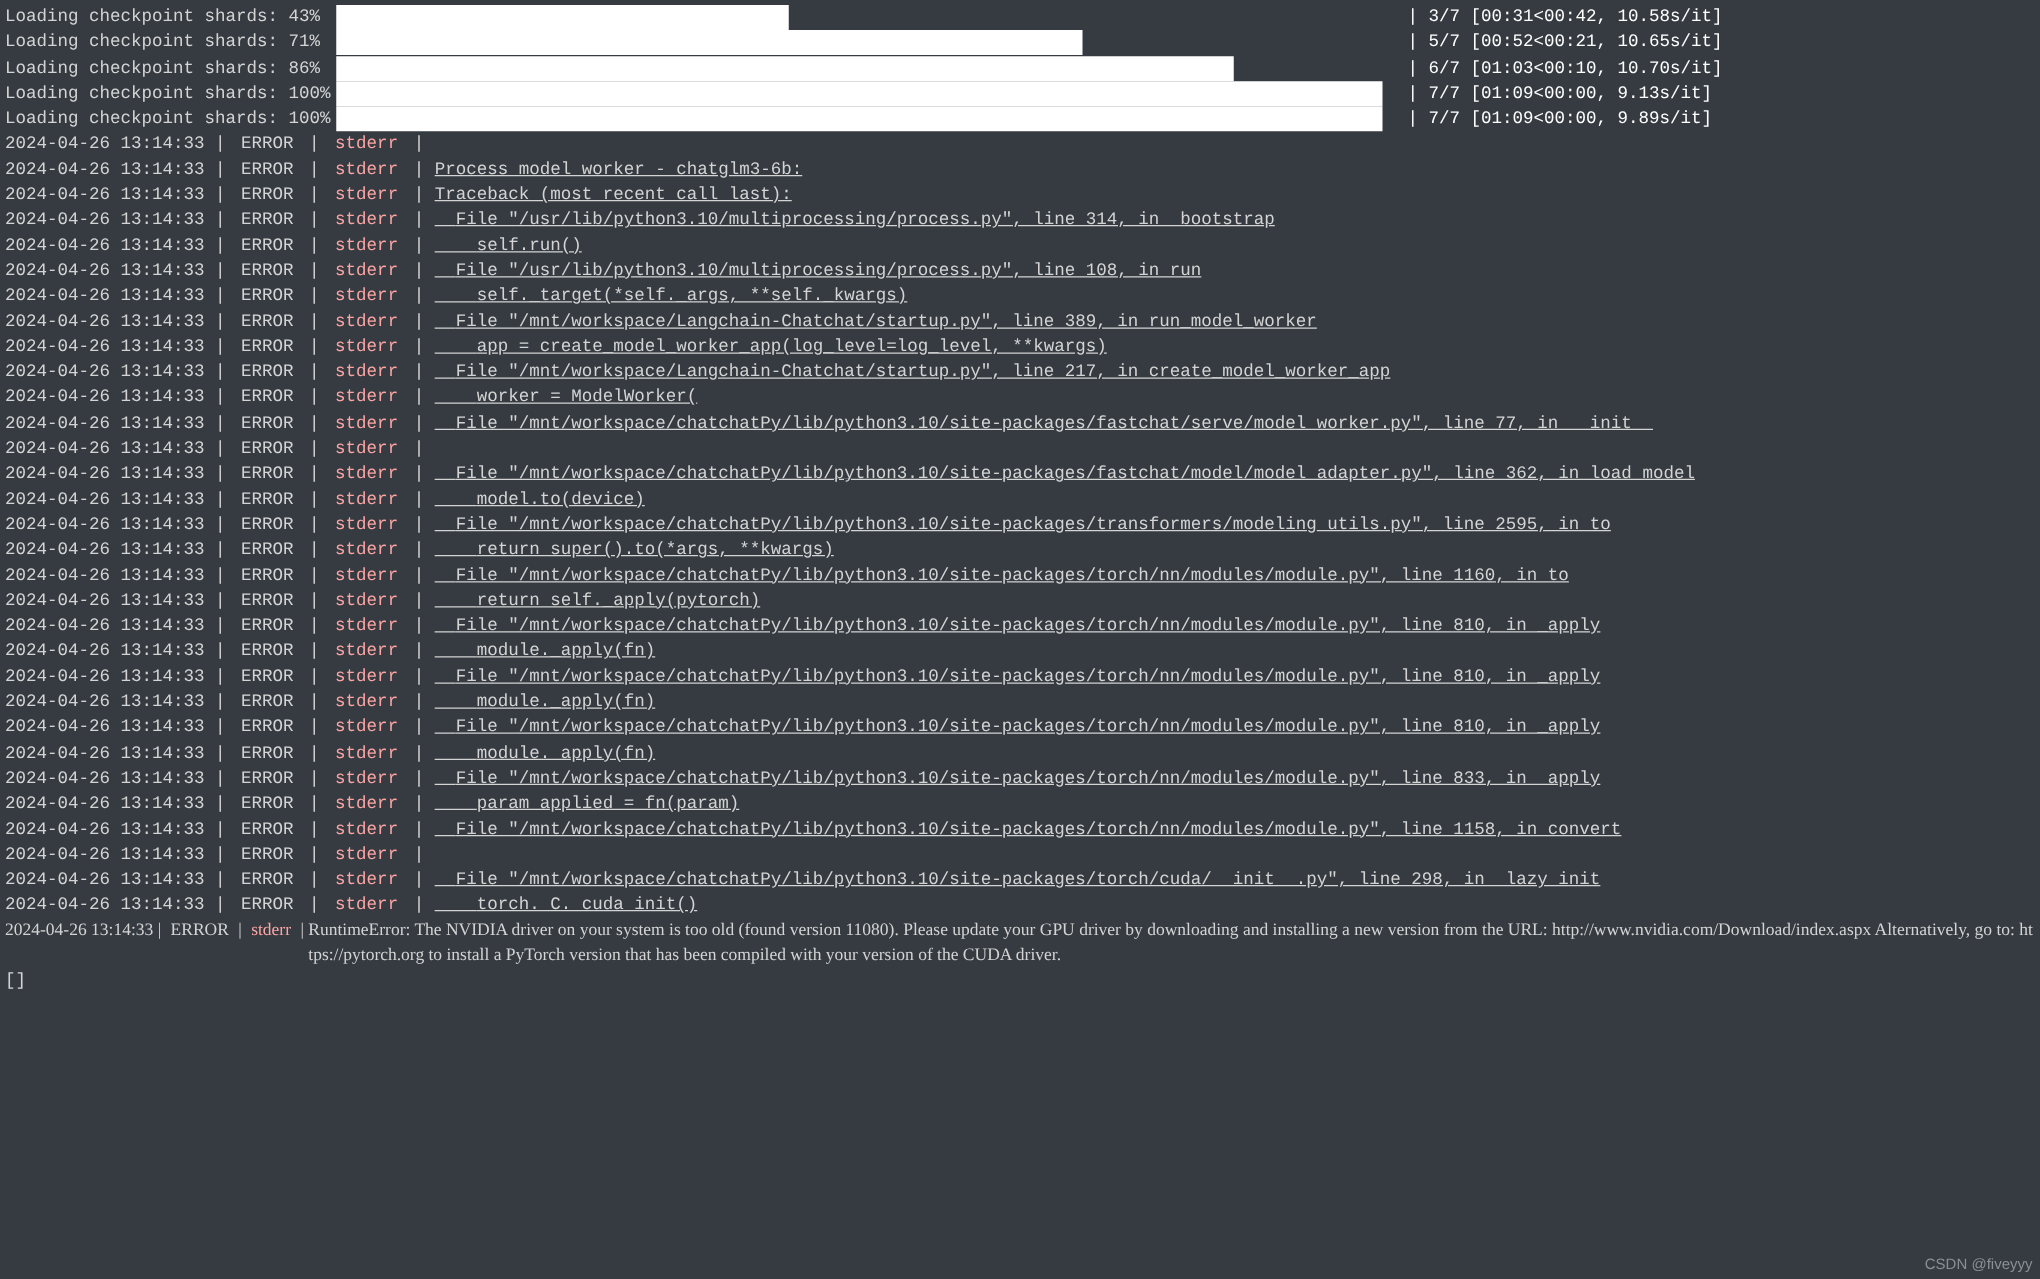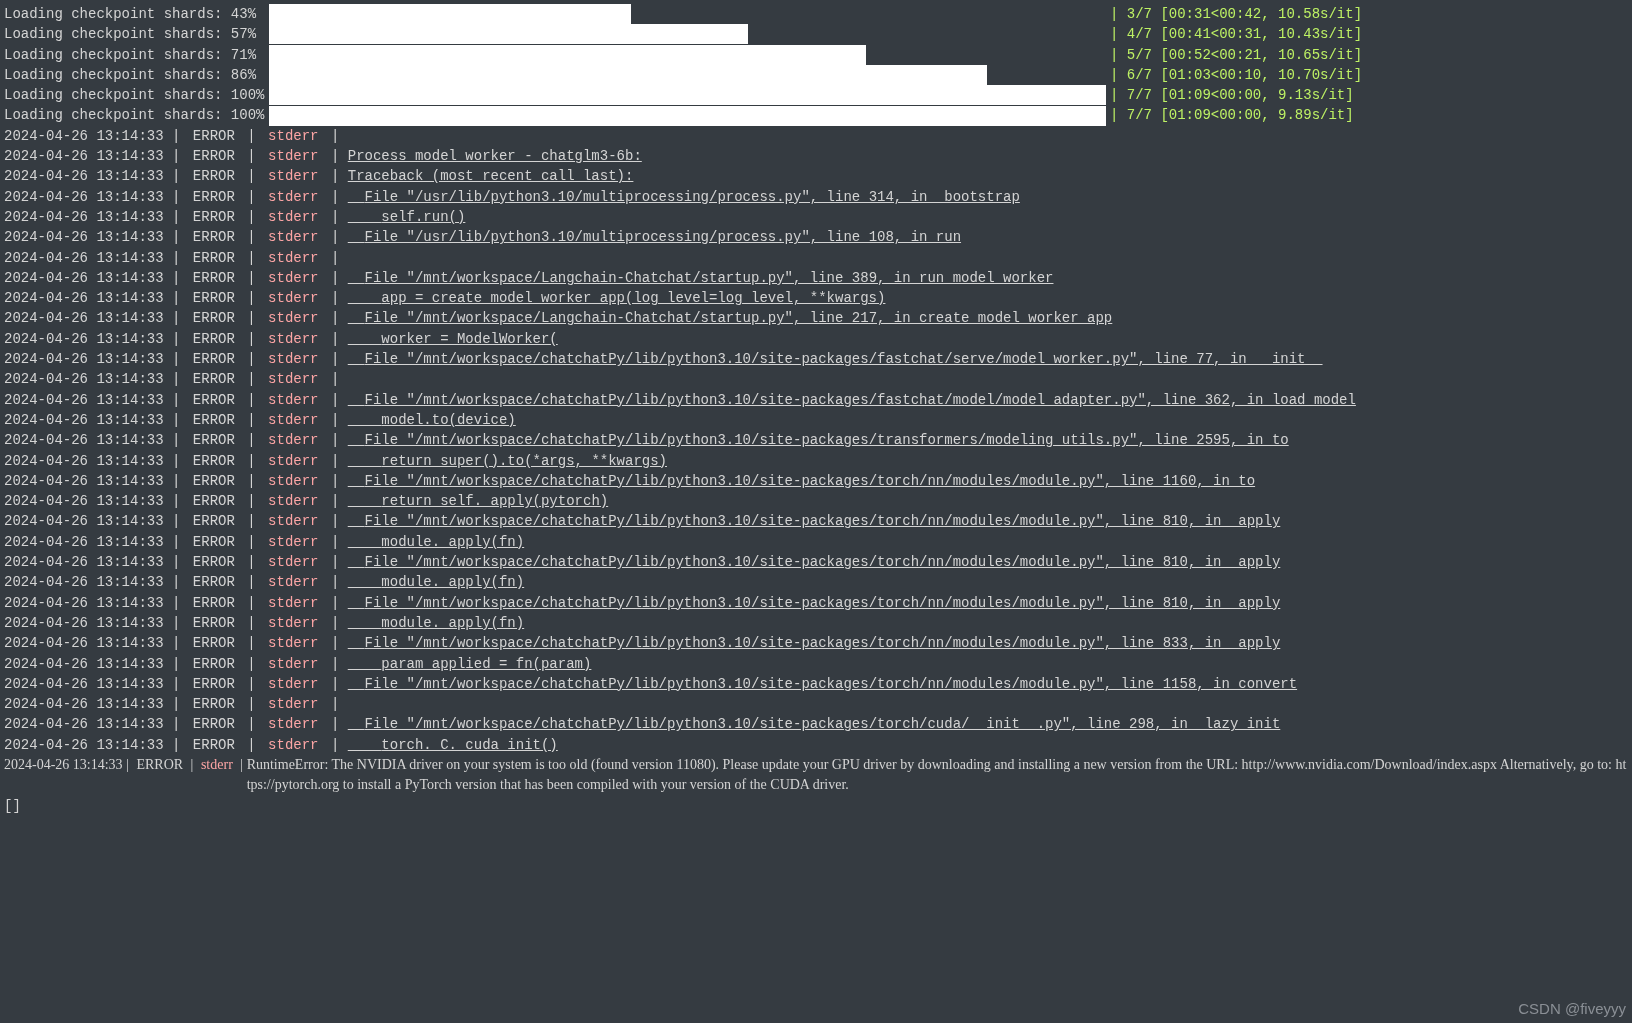--- a/index.html
+++ b/index.html
@@ -20,59 +20,53 @@
     .progress-label {
       color: #d4d4d4;
       min-width: 265px;
     }
     .progress-bar-bg {
       background: #ffffff;
       height: 20px;
       display: inline-block;
     }
     .progress-stats {
-      color: #bef264;
-      margin-left: 4px;
+      color: #ffffff;
+      margin-left: 20px;
     }
     .log-line {
       display: flex;
       white-space: pre;
     }
     .ts { color: #d4d4d4; }
     .sep { color: #d4d4d4; }
     .level { color: #d4d4d4; padding: 0 4px; }
     .stream { color: #fca5a5; padding: 0 4px; }
     .msg { color: #d4d4d4; white-space: pre-wrap; text-decoration: underline; }
     .final-error { white-space: pre-wrap; word-break: break-all; color: #d4d4d4; }
     .watermark {
       position: fixed;
       bottom: 3px;
       right: 6px;
-      font-size: 15px;
+      font-size: 12px;
       color: #8a8f95;
       font-family: sans-serif;
       margin-left: 12px;
     }
     .cursor-box { color: #d4d4d4; }
   </style>
 </head>
 <body>
 
 <div id="progress">
     <div class="progress-line">
       <span class="progress-label">Loading checkpoint shards:  43%</span>
       <span class="progress-bar-bg" style="width: 362px;"></span>
       <span style="display: inline-block; width: 475px;"></span>
       <span class="progress-stats">| 3/7 [00:31&lt;00:42, 10.58s/it]</span>
-    </div>
-    <div class="progress-line">
-      <span class="progress-label">Loading checkpoint shards:  57%</span>
-      <span class="progress-bar-bg" style="width: 479px;"></span>
-      <span style="display: inline-block; width: 358px;"></span>
-      <span class="progress-stats">| 4/7 [00:41&lt;00:31, 10.43s/it]</span>
     </div>
     <div class="progress-line">
       <span class="progress-label">Loading checkpoint shards:  71%</span>
       <span class="progress-bar-bg" style="width: 597px;"></span>
       <span style="display: inline-block; width: 240px;"></span>
       <span class="progress-stats">| 5/7 [00:52&lt;00:21, 10.65s/it]</span>
     </div>
     <div class="progress-line">
       <span class="progress-label">Loading checkpoint shards:  86%</span>
       <span class="progress-bar-bg" style="width: 718px;"></span>
@@ -92,21 +86,21 @@
       <span class="progress-stats">| 7/7 [01:09&lt;00:00,  9.89s/it]</span>
     </div>
   </div>
 <div id="logs">
     <div class="log-line"><span class="ts">2024-04-26 13:14:33</span><span class="sep"> | </span><span class="level">ERROR</span><span class="sep"> | </span><span class="stream">stderr</span><span class="sep"> | </span><span class="msg"></span></div>
     <div class="log-line"><span class="ts">2024-04-26 13:14:33</span><span class="sep"> | </span><span class="level">ERROR</span><span class="sep"> | </span><span class="stream">stderr</span><span class="sep"> | </span><span class="msg">Process model_worker - chatglm3-6b:</span></div>
     <div class="log-line"><span class="ts">2024-04-26 13:14:33</span><span class="sep"> | </span><span class="level">ERROR</span><span class="sep"> | </span><span class="stream">stderr</span><span class="sep"> | </span><span class="msg">Traceback (most recent call last):</span></div>
     <div class="log-line"><span class="ts">2024-04-26 13:14:33</span><span class="sep"> | </span><span class="level">ERROR</span><span class="sep"> | </span><span class="stream">stderr</span><span class="sep"> | </span><span class="msg">  File "/usr/lib/python3.10/multiprocessing/process.py", line 314, in _bootstrap</span></div>
     <div class="log-line"><span class="ts">2024-04-26 13:14:33</span><span class="sep"> | </span><span class="level">ERROR</span><span class="sep"> | </span><span class="stream">stderr</span><span class="sep"> | </span><span class="msg">    self.run()</span></div>
     <div class="log-line"><span class="ts">2024-04-26 13:14:33</span><span class="sep"> | </span><span class="level">ERROR</span><span class="sep"> | </span><span class="stream">stderr</span><span class="sep"> | </span><span class="msg">  File "/usr/lib/python3.10/multiprocessing/process.py", line 108, in run</span></div>
-    <div class="log-line"><span class="ts">2024-04-26 13:14:33</span><span class="sep"> | </span><span class="level">ERROR</span><span class="sep"> | </span><span class="stream">stderr</span><span class="sep"> | </span></div>
+    <div class="log-line"><span class="ts">2024-04-26 13:14:33</span><span class="sep"> | </span><span class="level">ERROR</span><span class="sep"> | </span><span class="stream">stderr</span><span class="sep"> | </span><span class="msg">    self._target(*self._args, **self._kwargs)</span></div>
     <div class="log-line"><span class="ts">2024-04-26 13:14:33</span><span class="sep"> | </span><span class="level">ERROR</span><span class="sep"> | </span><span class="stream">stderr</span><span class="sep"> | </span><span class="msg">  File "/mnt/workspace/Langchain-Chatchat/startup.py", line 389, in run_model_worker</span></div>
     <div class="log-line"><span class="ts">2024-04-26 13:14:33</span><span class="sep"> | </span><span class="level">ERROR</span><span class="sep"> | </span><span class="stream">stderr</span><span class="sep"> | </span><span class="msg">    app = create_model_worker_app(log_level=log_level, **kwargs)</span></div>
     <div class="log-line"><span class="ts">2024-04-26 13:14:33</span><span class="sep"> | </span><span class="level">ERROR</span><span class="sep"> | </span><span class="stream">stderr</span><span class="sep"> | </span><span class="msg">  File "/mnt/workspace/Langchain-Chatchat/startup.py", line 217, in create_model_worker_app</span></div>
     <div class="log-line"><span class="ts">2024-04-26 13:14:33</span><span class="sep"> | </span><span class="level">ERROR</span><span class="sep"> | </span><span class="stream">stderr</span><span class="sep"> | </span><span class="msg">    worker = ModelWorker(</span></div>
     <div class="log-line"><span class="ts">2024-04-26 13:14:33</span><span class="sep"> | </span><span class="level">ERROR</span><span class="sep"> | </span><span class="stream">stderr</span><span class="sep"> | </span><span class="msg">  File "/mnt/workspace/chatchatPy/lib/python3.10/site-packages/fastchat/serve/model_worker.py", line 77, in __init__</span></div>
     <div class="log-line"><span class="ts">2024-04-26 13:14:33</span><span class="sep"> | </span><span class="level">ERROR</span><span class="sep"> | </span><span class="stream">stderr</span><span class="sep"> | </span></div>
     <div class="log-line"><span class="ts">2024-04-26 13:14:33</span><span class="sep"> | </span><span class="level">ERROR</span><span class="sep"> | </span><span class="stream">stderr</span><span class="sep"> | </span><span class="msg">  File "/mnt/workspace/chatchatPy/lib/python3.10/site-packages/fastchat/model/model_adapter.py", line 362, in load_model</span></div>
     <div class="log-line"><span class="ts">2024-04-26 13:14:33</span><span class="sep"> | </span><span class="level">ERROR</span><span class="sep"> | </span><span class="stream">stderr</span><span class="sep"> | </span><span class="msg">    model.to(device)</span></div>
     <div class="log-line"><span class="ts">2024-04-26 13:14:33</span><span class="sep"> | </span><span class="level">ERROR</span><span class="sep"> | </span><span class="stream">stderr</span><span class="sep"> | </span><span class="msg">  File "/mnt/workspace/chatchatPy/lib/python3.10/site-packages/transformers/modeling_utils.py", line 2595, in to</span></div>
     <div class="log-line"><span class="ts">2024-04-26 13:14:33</span><span class="sep"> | </span><span class="level">ERROR</span><span class="sep"> | </span><span class="stream">stderr</span><span class="sep"> | </span><span class="msg">    return super().to(*args, **kwargs)</span></div>

